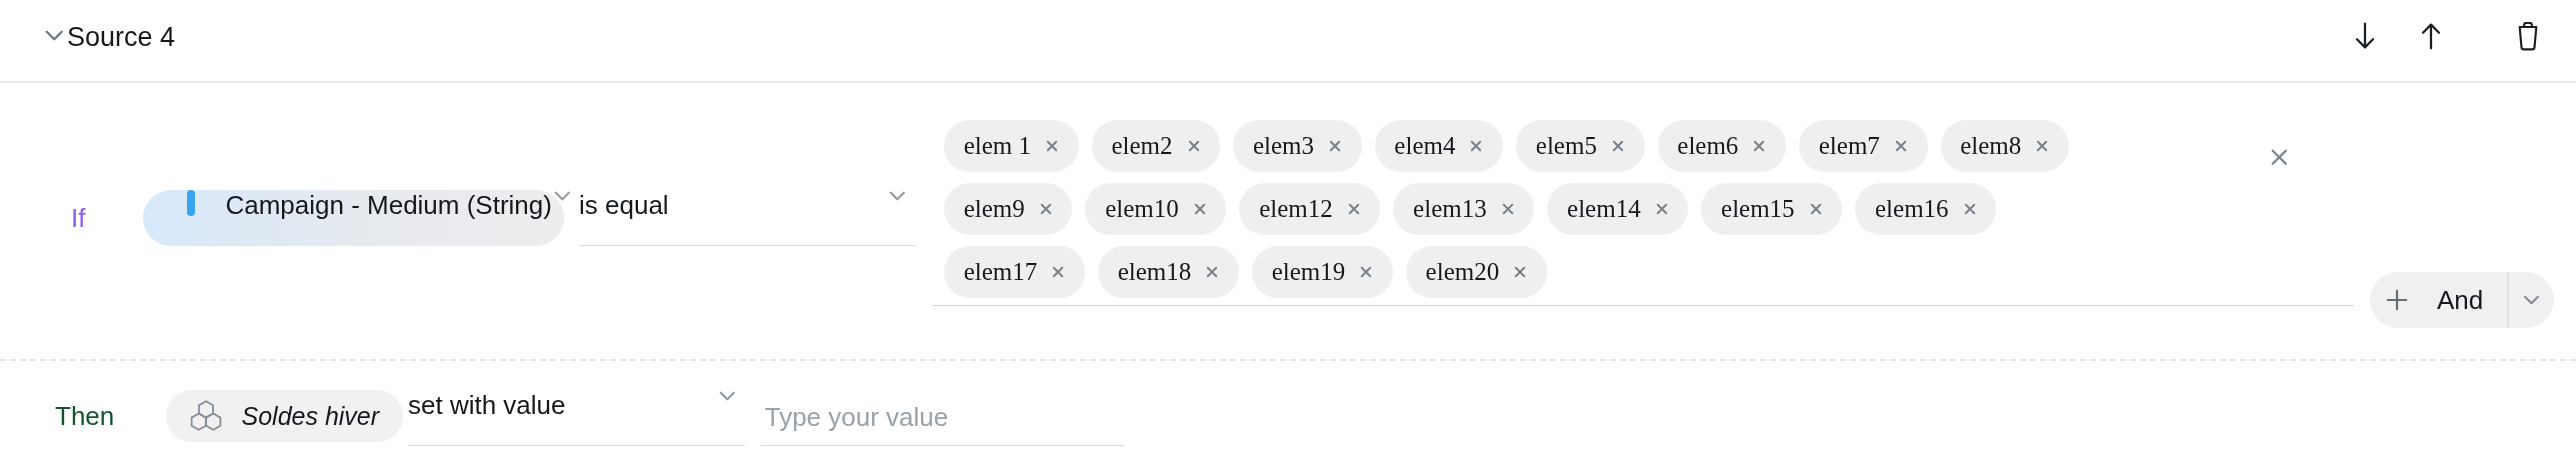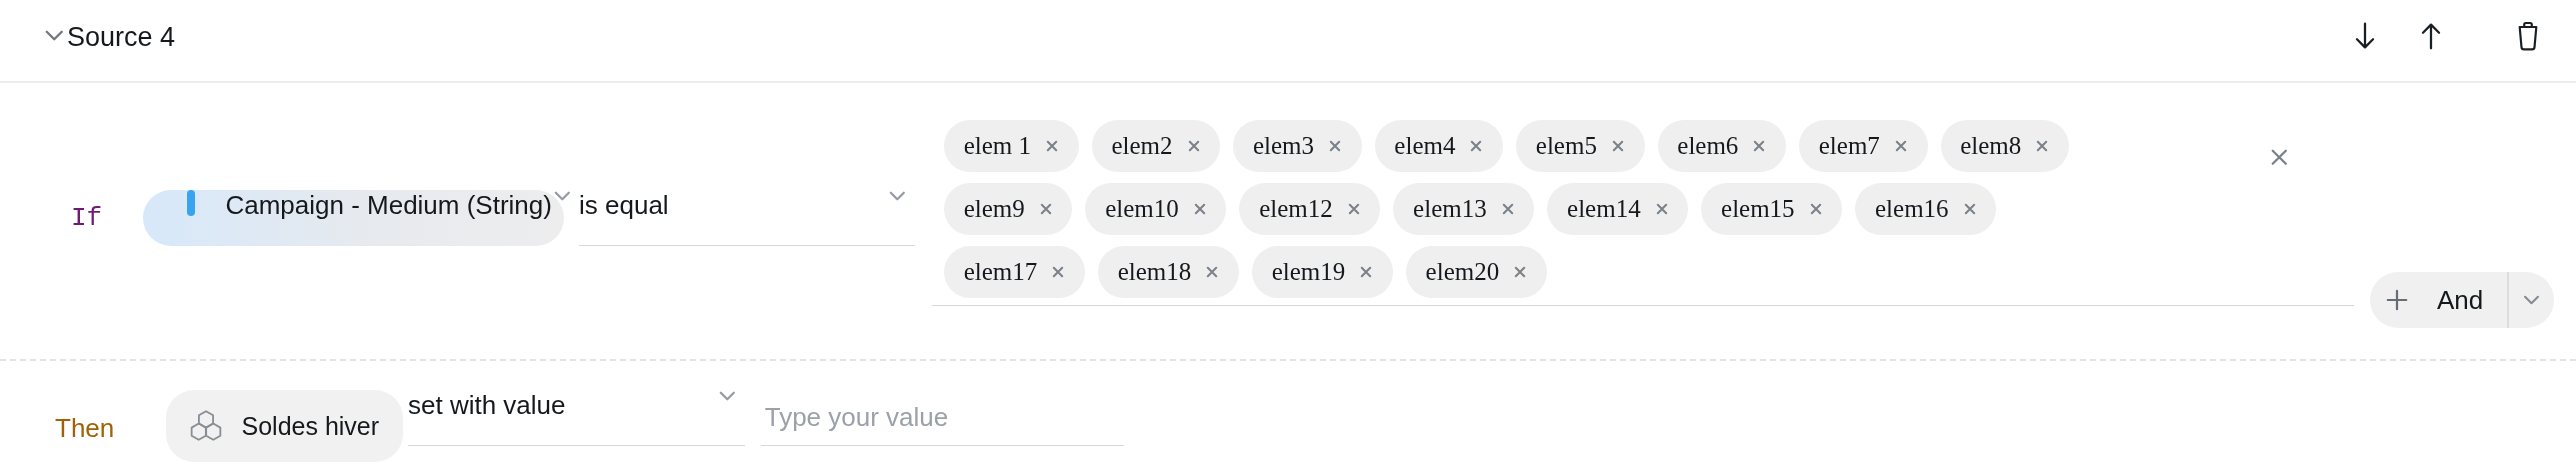--- a/index.html
+++ b/index.html
@@ -15,21 +15,21 @@
   .hdr-action { position:absolute; top:13px; width:45px; height:45px; display:flex; align-items:center; justify-content:center;
                 background:none; border:none; cursor:pointer; }
   .hdr-action.move-down { left:2342px; }
   .hdr-action.move-up   { left:2408px; }
   .hdr-action.delete    { left:2505px; }
 
   
   .dashed-sep { position:absolute; left:0; top:359px; width:2576px; border-top:2.8px dashed #e3e3e3; }
 
   
-  .if-label { position:absolute; left:71px; top:203px; font-size:26px; line-height:30px; color:#701a75;font-family:Liberation Mono, monospace; }
+  .if-label { position:absolute; left:71px; top:203px; font-size:26px; line-height:30px; color:#8b5cf6; }
 
   .field-pill { position:absolute; left:143px; top:190px; width:421px; height:56px; border-radius:28px;
                 background:linear-gradient(90deg,#d7e8fa 0%,#e7eaee 55%,#ededee 100%);
                 display:flex; align-items:flex-start; padding:0 20.6px 0 44px; cursor:pointer; }
   .field-bar { width:8.4px; height:26px; border-radius:4.7px; background:#38a3ee; flex:0 0 auto; }
   .field-pill-label { margin-left:30px; font-size:26px; color:#15191d; white-space:nowrap; }
   .field-pill .chev { margin-left:auto; }
 
   .operator-select { position:absolute; left:579px; top:190px; width:336px; height:56px;
                      border-bottom:1.9px solid #d7d7d7; display:flex; cursor:pointer; }
@@ -50,24 +50,24 @@
 
   
   .and-btn { position:absolute; left:2370px; top:272px; width:184px; height:56px; border-radius:28px;
              background:#f0f0f1; display:flex; align-items:center; overflow:hidden; }
   .and-main { display:flex; align-items:center; flex:1 1 auto; height:100%; padding-left:15px; cursor:pointer; }
   .and-label { margin-left:28px; font-size:26px; color:#15191d; }
   .and-divider { width:1.9px; height:56px; background:#dcdddf; flex:0 0 auto; }
   .and-chev { width:45px; height:100%; display:flex; align-items:center; justify-content:center; cursor:pointer; }
 
   
-  .then-label { position:absolute; left:55px; top:401px; font-size:26px; line-height:30px; color:#a16207;margin-top:12px; }
-
-  .then-pill { position:absolute; left:166px; top:390px; height:72px; border-radius:28px; background:#f1f1f2;
-               display:flex; align-items:center; padding:0 24px 0 22.5px; cursor:pointer; }
+  .then-label { position:absolute; left:55px; top:401px; font-size:26px; line-height:30px; color:#14532d; }
+
+  .then-pill { position:absolute; left:166px; top:390px; height:52px; border-radius:28px; background:#f1f1f2;
+               display:flex; align-items:center; padding:0 24px 0 22.5px; cursor:pointer;font-style:italic; }
   .then-pill-label { margin-left:19px; font-size:25px; color:#15191d; white-space:nowrap; }
 
   .action-operator { position:absolute; left:408px; top:390px; width:337px; height:56px;
                      border-bottom:1.9px solid #d7d7d7; display:flex; align-items:flex-start; cursor:pointer; }
   .action-operator .op-label { font-size:26px; color:#15191d; }
   .action-operator .chev { margin-left:auto; margin-right:7.5px; }
 
   .value-field { position:absolute; left:761px; top:390px; width:363px; height:56px; border-bottom:1.9px solid #d7d7d7; }
   .value-field input { width:100%; height:100%; border:none; outline:none; background:transparent;
                        font-family:"Liberation Sans", sans-serif; font-size:26px; color:#ec4899; padding:0 3.7px; }

